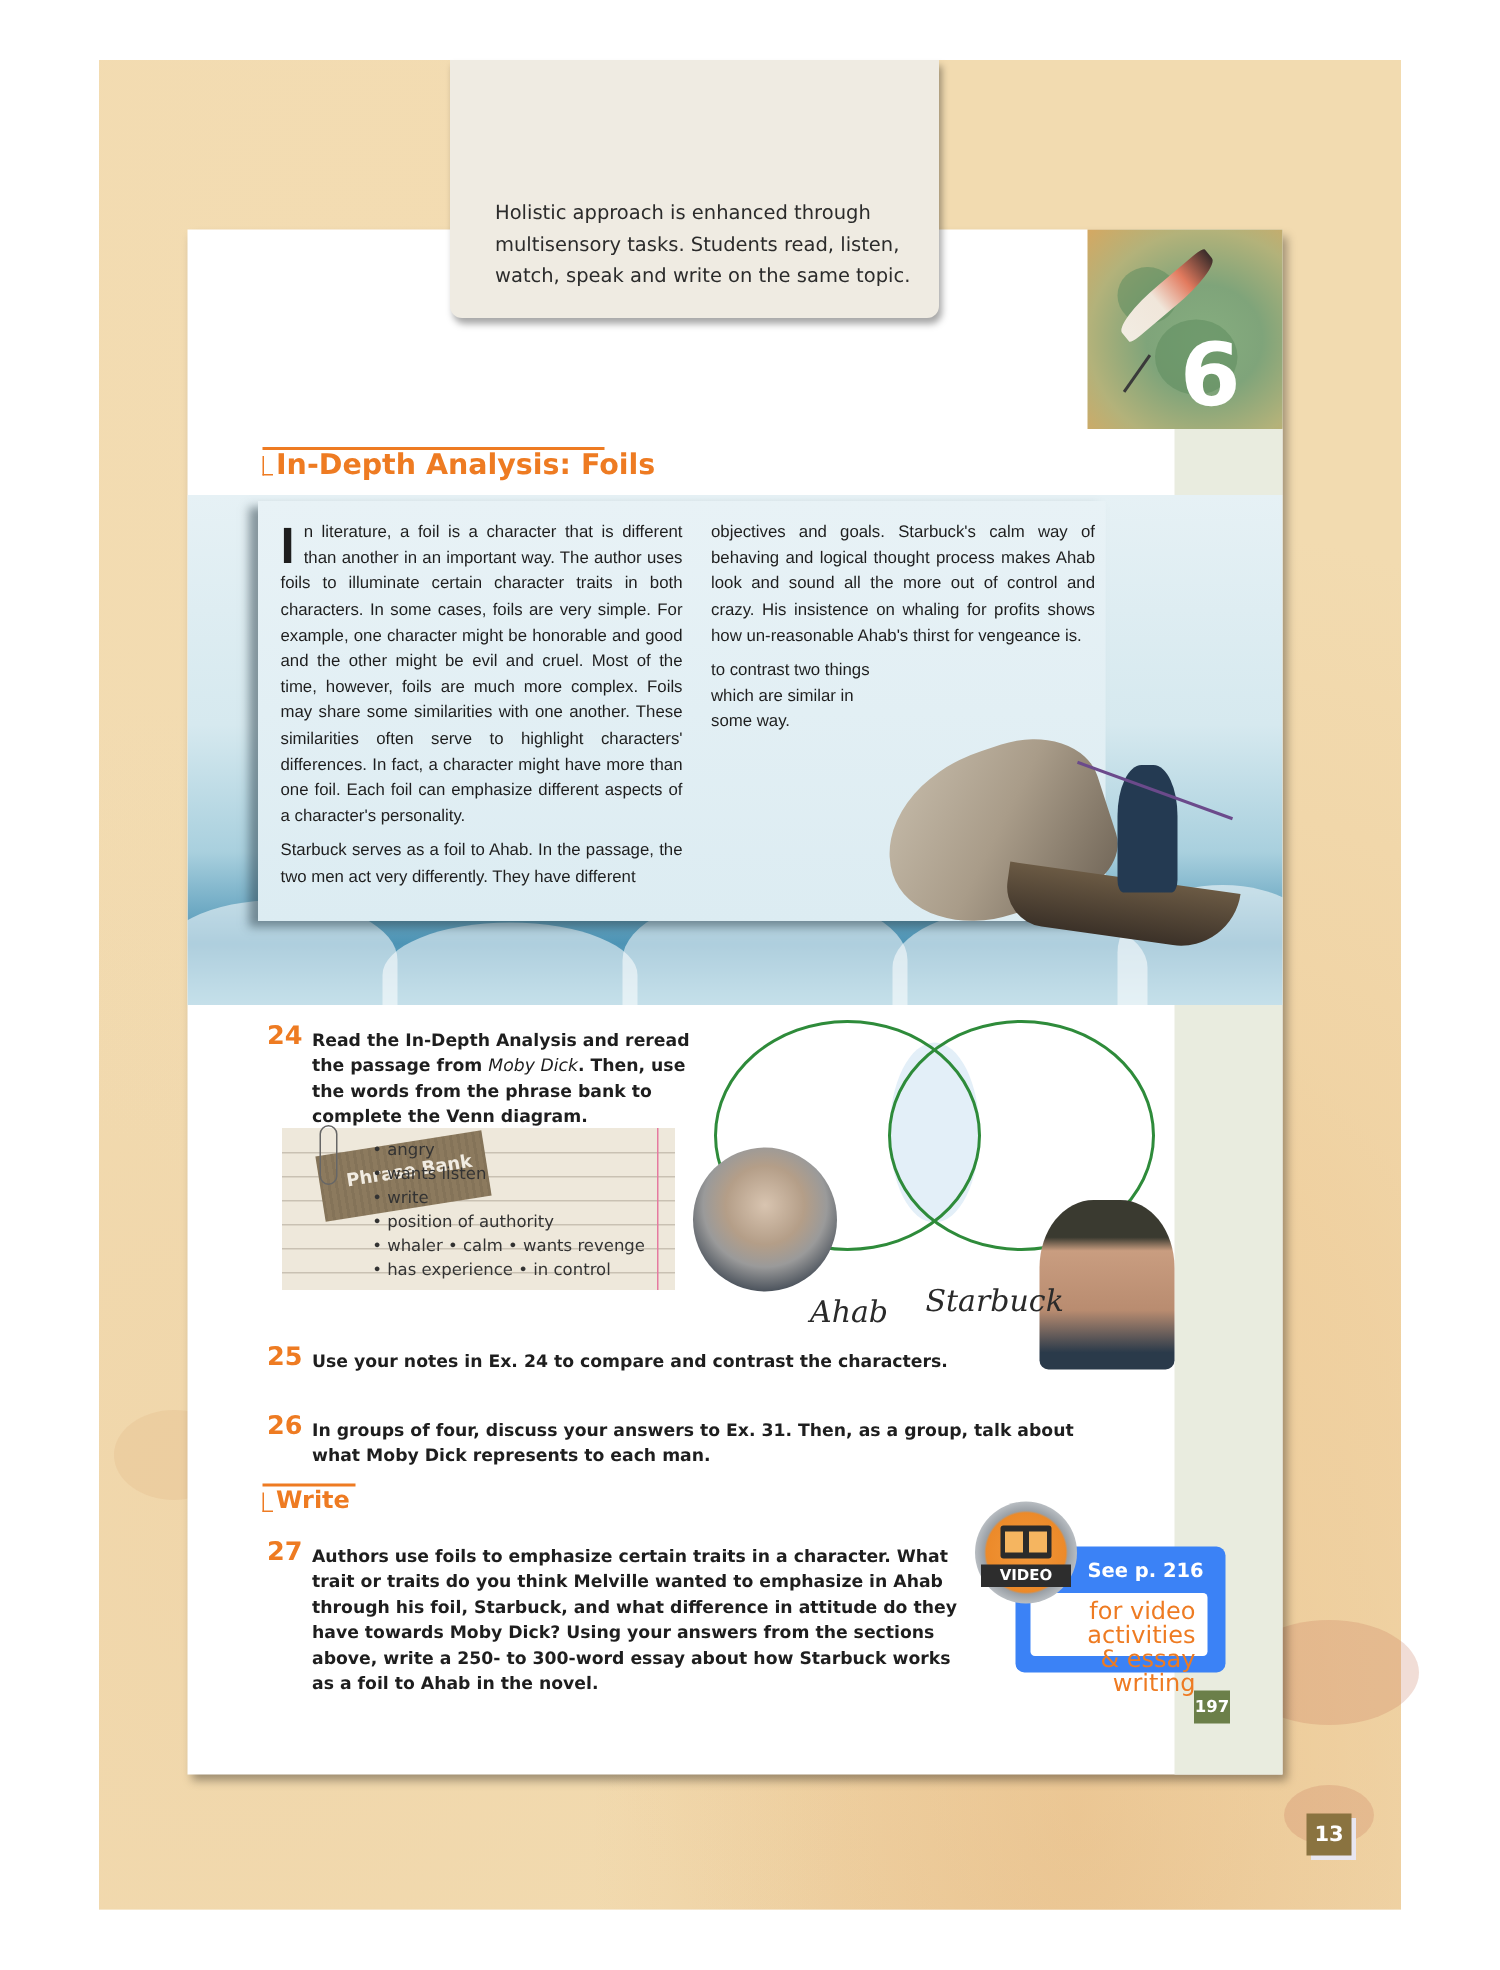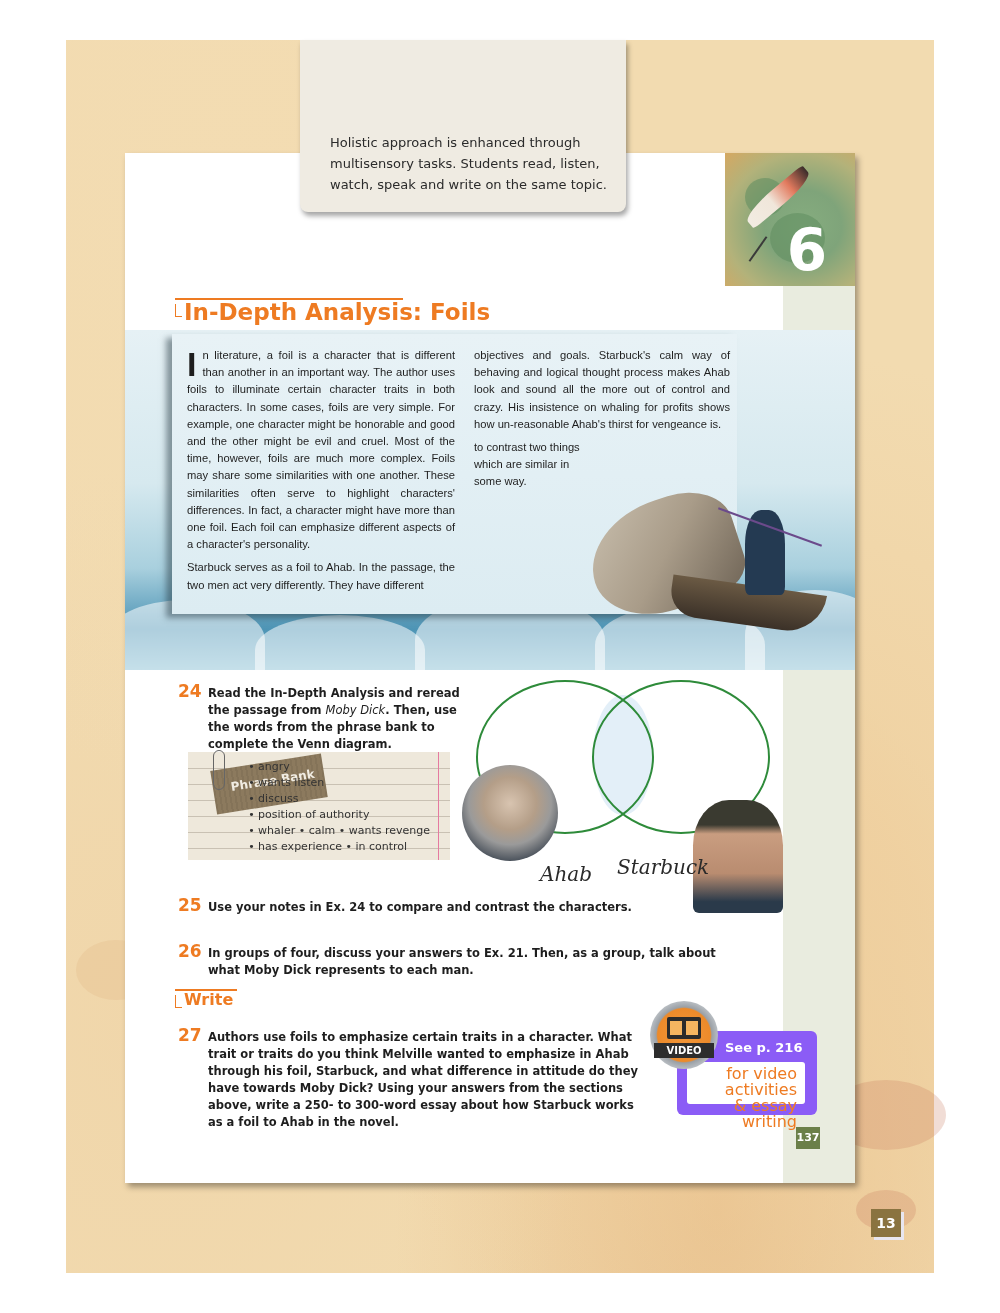--- a/index.html
+++ b/index.html
@@ -70,21 +70,21 @@
   .venn-circle { position:absolute; border:2px solid #2e8b3a; border-radius:50%; }
   .venn-overlap { position:absolute; left:117px; top:15px; width:60px; height:120px; background:#e3eff8; border-radius:50%; }
 
   .portrait { position:absolute; border-radius:50%; overflow:hidden; }
   .ahab { left:462px; top:765px; width:96px; height:96px;
     background: radial-gradient(circle at 50% 40%, #d8c4b0 0%, #b49e88 35%, #9a9a9a 55%, #2e3845 85%); }
   .starbuck { position:absolute; left:693px; top:800px; width:90px; height:113px;
     background: linear-gradient(180deg, #3a3a30 0%, #3a3a30 22%, #c99d80 30%, #b98c70 65%, #2a3a4a 90%); border-radius:40% 40% 6px 6px; }
   .script-name { position:absolute; font-family:"DejaVu Serif", serif; font-style:italic; font-size:20px; color:#2a2a2a; }
 
-  .video-box { position:absolute; left:677px; top:1031px; width:140px; height:84px; background:#8b5cf6; border-radius:6px; }
+  .video-box { position:absolute; left:677px; top:1031px; width:140px; height:84px; background:#3b82f6; border-radius:6px; }
   .video-box .see { position:absolute; left:48px; top:9px; color:#ffffff; font-family:"DejaVu Sans", sans-serif; font-weight:bold; font-size:13px; }
   .video-box .inner { position:absolute; left:10px; top:31px; width:118px; height:42px; background:#ffffff; border-radius:3px; }
   .video-box .inner div { text-align:right; padding-right:8px; font-family:"DejaVu Sans", sans-serif; font-size:16px; line-height:16px; color:#ee7b22; }
   .video-badge { position:absolute; left:650px; top:1001px; width:68px; height:68px; border-radius:50%;
     background: radial-gradient(circle, #f2973a 0%, #ec8a2a 55%, #9aa0a6 58%, #cfd3d7 80%, #7d858d 100%); }
   .video-badge .film { position:absolute; left:17px; top:16px; width:34px; height:22px; background:#2b2b2b; border-radius:2px; }
   .video-badge .film i { position:absolute; top:4px; width:12px; height:14px; background:#f5b560; }
   .video-badge .label { position:absolute; left:4px; top:42px; width:60px; height:15px; background:#2d2d2d; color:#fff;
     font-family:"DejaVu Sans", sans-serif; font-weight:bold; font-size:10px; text-align:center; line-height:15px; }
 
@@ -109,21 +109,21 @@
 </div>
 
 <div class="unit-badge">
   <div class="blob" style="left:20px;top:25px;width:40px;height:38px;"></div>
   <div class="blob" style="left:45px;top:60px;width:55px;height:50px;"></div>
   <div class="feather"></div>
   <div class="quill"></div>
   <div class="num">6</div>
 </div>
 
-<div class="section-head" style="left:175px;top:298px;width:228px;height:26px;font-size:23px;">
+<div class="section-head" style="left:175px;top:298px;width:228px;height:26px;font-size:19px;">
   <div class="bracket"></div>
   <div class="tick"></div>
   <span style="position:absolute;left:9px;top:1px;white-space:nowrap;">In-Depth Analysis: Foils</span>
 </div>
 
 <div class="analysis">
   <div class="sea"></div>
   <div class="wave" style="left:-20px;top:270px;width:160px;height:80px;"></div>
   <div class="wave" style="left:130px;top:285px;width:170px;height:70px;"></div>
   <div class="wave" style="left:290px;top:265px;width:190px;height:90px;"></div>
@@ -161,21 +161,21 @@
   <div class="line" style="top:80px"></div>
   <div class="line" style="top:96px"></div>
   <div class="margin-line"></div>
   <div class="tag">
       <span>Phrase Bank</span>
     </div>
   <div class="clip"></div>
   <div class="rows">
     <div>• angry</div>
     <div>• wants listen</div>
-    <div>• discuss</div>
+    <div>• write</div>
     <div>• position of authority</div>
     <div>• whaler  • calm  • wants revenge</div>
     <div>• has experience  • in control</div>
   </div>
 </div>
 
 <div class="venn">
   <div class="venn-overlap"></div>
   <div class="venn-circle" style="left:0;top:0;width:174px;height:150px;"></div>
   <div class="venn-circle" style="left:116px;top:0;width:174px;height:150px;"></div>
@@ -186,21 +186,21 @@
 <div class="script-name" style="left:540px;top:862px;">Ahab</div>
 <div class="script-name" style="left:617px;top:855px;">Starbuck</div>
 
 <div class="ex" style="left:208px;top:899px;width:500px;">
   <span class="num">25</span>
   <span>Use your notes in Ex. 24 to compare and contrast the characters.</span>
 </div>
 
 <div class="ex" style="left:208px;top:945px;width:540px;">
   <span class="num">26</span>
-  <span>In groups of four, discuss your answers to Ex. 21. Then, as a group, talk about what Moby Dick represents to each man.</span>
+  <span>In groups of four, discuss your answers to Ex. 31. Then, as a group, talk about what Moby Dick represents to each man.</span>
 </div>
 
 <div class="section-head" style="left:175px;top:989px;width:62px;height:24px;font-size:16px;">
   <div class="bracket"></div>
   <div class="tick"></div>
   <span style="position:absolute;left:9px;top:1px;">Write</span>
 </div>
 
 <div class="ex" style="left:208px;top:1029px;width:440px;">
   <span class="num">27</span>
@@ -215,14 +215,14 @@
   </div>
 </div>
 <div class="video-badge">
   <div class="film">
     <i style="left:3px"></i>
     <i style="left:19px"></i>
   </div>
   <div class="label">VIDEO</div>
 </div>
 
-<div class="page-num pn105">137</div>
+<div class="page-num pn105">197</div>
 <div class="page-num pn13">13</div>
 
 </body></html>

